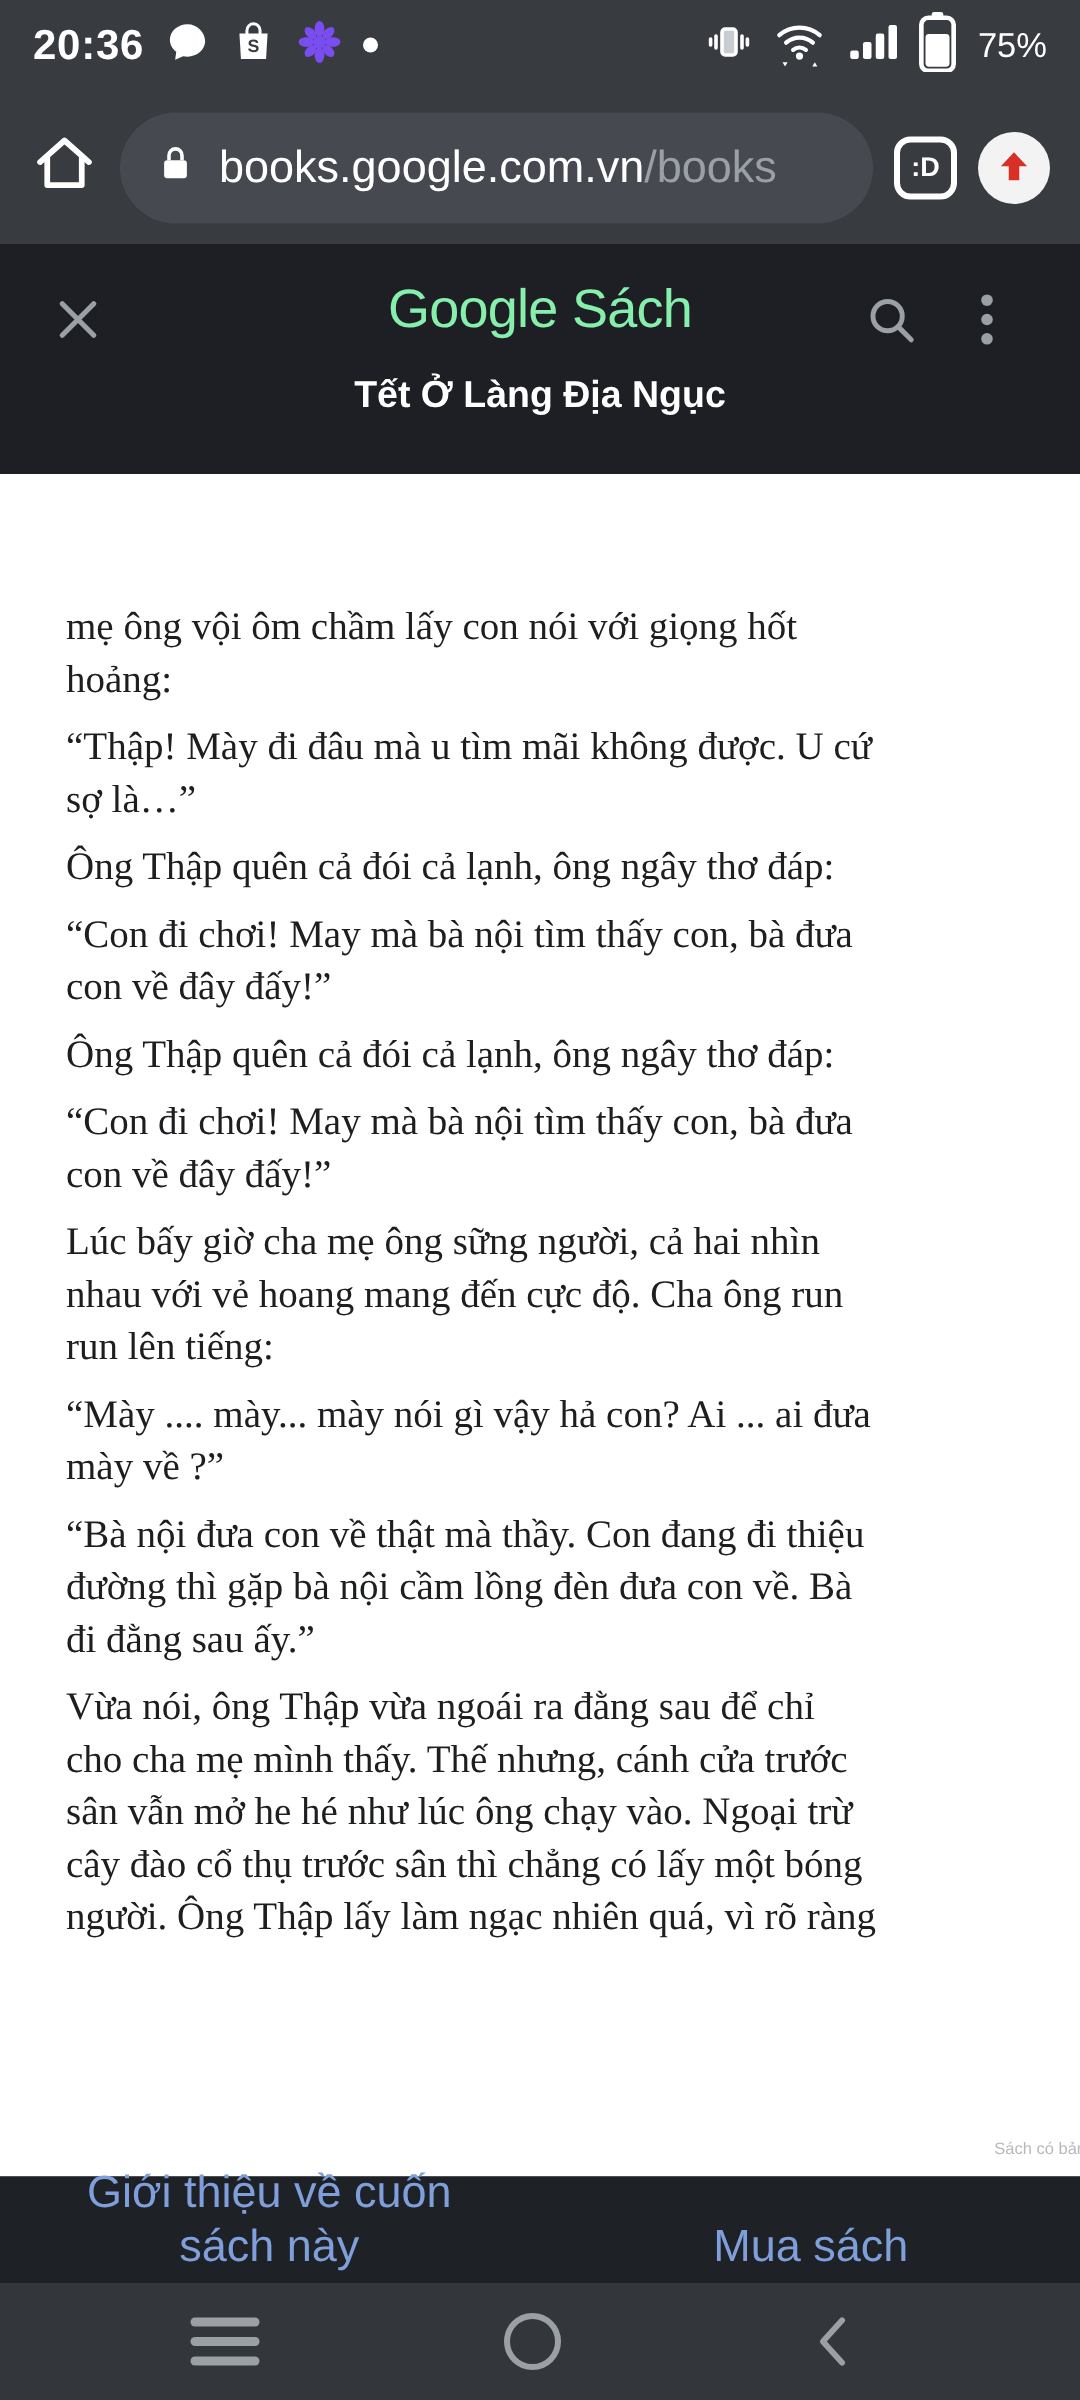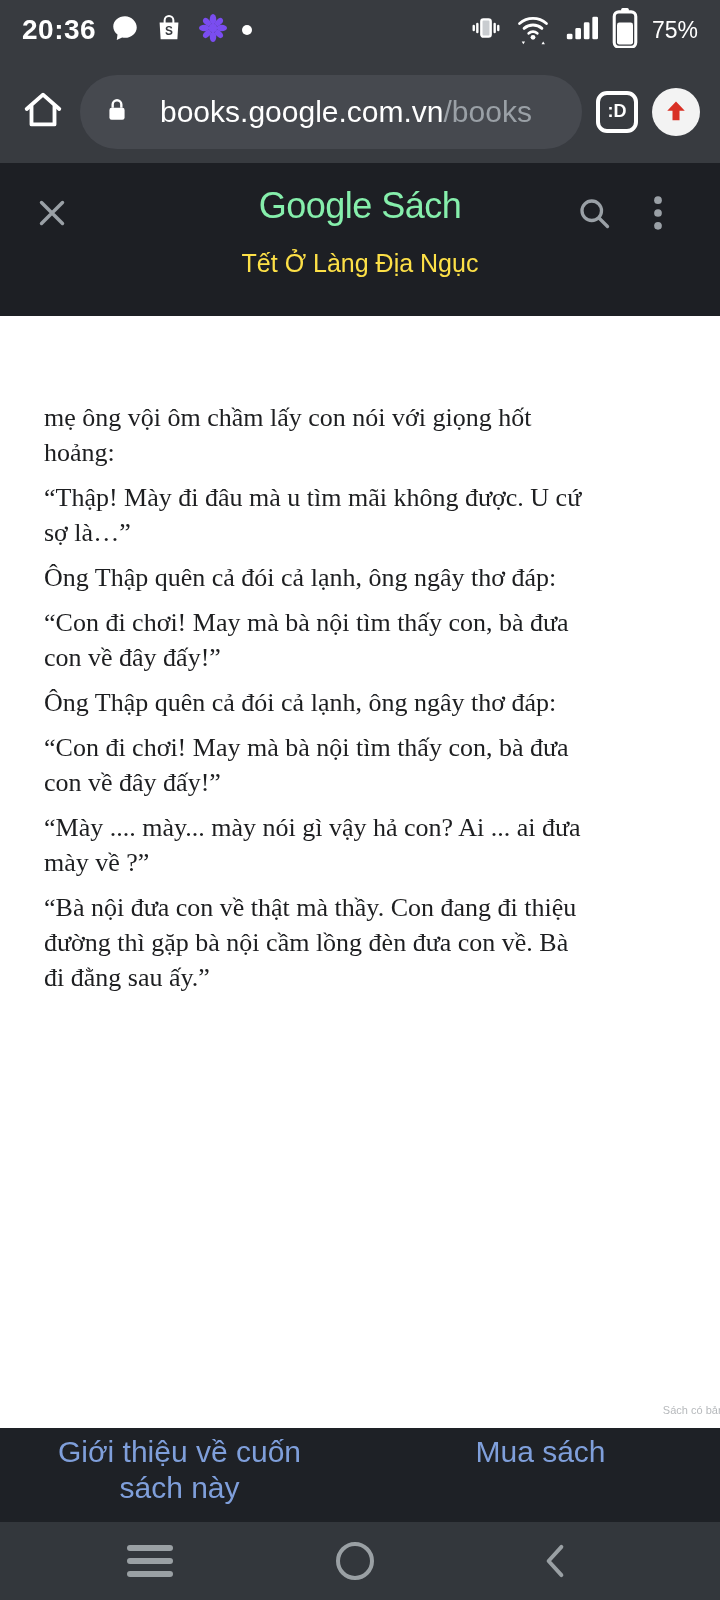--- a/index.html
+++ b/index.html
@@ -18,21 +18,21 @@
   .sb-dot { width:10px; height:10px; border-radius:50%; background:#fff; }
   .sb-pct { font-size:23px; font-weight:400; }
 
   
   .chrome-bar {
     height:103px; background:#383b40; flex:0 0 auto;
     display:flex; align-items:center; padding:0 20px; gap:14px;
   }
   .url-pill {
     flex:1; height:74px; background:#46494f; border-radius:37px;
-    display:flex; align-items:center; padding:0 24px; gap:30px;
+    display:flex; align-items:center; padding:0 24px; gap:16px;
     overflow:hidden; white-space:nowrap; min-width:0;
   }
   .url-text { font-size:30px; color:#fff; overflow:hidden; min-width:0; }
   .url-text .path { color:#9aa0a6; }
   .tab-box {
     width:42px; height:42px; border:4px solid #fff; border-radius:11px;
     display:flex; align-items:center; justify-content:center; flex:0 0 auto;
   }
   .tab-box span { color:#fff; font-size:18px; font-weight:700; letter-spacing:0; }
   .update-btn {
@@ -42,21 +42,21 @@
 
   
   .gb-header { height:153px; background:#1d1f24; position:relative; flex:0 0 auto; }
   .gbh-close { position:absolute; left:34px; top:32px; width:36px; height:36px; cursor:pointer; }
   .gbh-title {
     position:absolute; left:0; right:0; top:22px; text-align:center;
     color:#86efac; font-size:36px; font-weight:500; letter-spacing:-.5px;
   }
   .gbh-subtitle {
     position:absolute; left:0; right:0; top:86px; text-align:center;
-    color:#fde047; font-size:25px; font-weight:400;
+    color:#ffffff; font-size:25px; font-weight:700;
   }
   .gbh-search { position:absolute; right:108px; top:32px; width:36px; height:36px; cursor:pointer; }
   .gbh-kebab  { position:absolute; right:44px;  top:30px; width:36px; height:40px; cursor:pointer; }
 
   
   .page {
     flex:1 1 auto; background:#fff; position:relative; overflow:hidden;
     padding:84px 74px 0 44px;
   }
   .page p {
@@ -64,22 +64,22 @@
     font-size:26px; line-height:35px; color:#1d1e20;
     margin:0 0 10px 0; max-width:540px;
   }
   .watermark {
     position:absolute; right:-4px; bottom:12px;
     font-size:11px; color:#b6b9bc; white-space:nowrap;
   }
 
   
   .action-bar {
-    height:94px; background:#1e2126; flex:0 0 auto;
-    display:flex; align-items:flex-start; position:relative;
+    height:71px; background:#1e2126; flex:0 0 auto;
+    display:flex; align-items:flex-end; position:relative;
   }
   .ab-btn {
     flex:1; display:flex; align-items:center; justify-content:center;
     color:#7f9fdb; font-size:30px; line-height:36px; text-align:center;
     cursor:pointer; padding:6px 30px;
   }
   .ab-divider { width:2px; background:#3a3e44; }
 
   
   .nav-bar { height:78px; background:#33373c; flex:0 0 auto; position:relative; }
@@ -209,22 +209,24 @@
     </span>
   </div>
 
   <div class="page">
     <p>mẹ ông vội ôm chầm lấy con nói với giọng hốt hoảng:</p>
     <p>“Thập! Mày đi đâu mà u tìm mãi không được. U cứ sợ là…”</p>
     <p>Ông Thập quên cả đói cả lạnh, ông ngây thơ đáp:</p>
     <p>“Con đi chơi! May mà bà nội tìm thấy con, bà đưa con về đây đấy!”</p>
     <p>Ông Thập quên cả đói cả lạnh, ông ngây thơ đáp:</p>
     <p>“Con đi chơi! May mà bà nội tìm thấy con, bà đưa con về đây đấy!”</p>
+    <p>Lúc bấy giờ cha mẹ ông sững người, cả hai nhìn nhau với vẻ hoang mang đến cực độ. Cha ông run run lên tiếng:</p>
     <p>“Mày .... mày... mày nói gì vậy hả con? Ai ... ai đưa mày về ?”</p>
     <p>“Bà nội đưa con về thật mà thầy. Con đang đi thiệu đường thì gặp bà nội cầm lồng đèn đưa con về. Bà đi đằng sau ấy.”</p>
+    <p>Vừa nói, ông Thập vừa ngoái ra đằng sau để chỉ cho cha mẹ mình thấy. Thế nhưng, cánh cửa trước sân vẫn mở he hé như lúc ông chạy vào. Ngoại trừ cây đào cổ thụ trước sân thì chẳng có lấy một bóng người. Ông Thập lấy làm ngạc nhiên quá, vì rõ ràng</p>
     <span class="watermark">Sách có bản</span>
   </div>
 
   <div class="action-bar">
     <div class="ab-btn">Giới thiệu về cuốn sách này</div>
     <div class="ab-divider"></div>
     <div class="ab-btn">Mua sách</div>
   </div>
 
   <div class="nav-bar">

